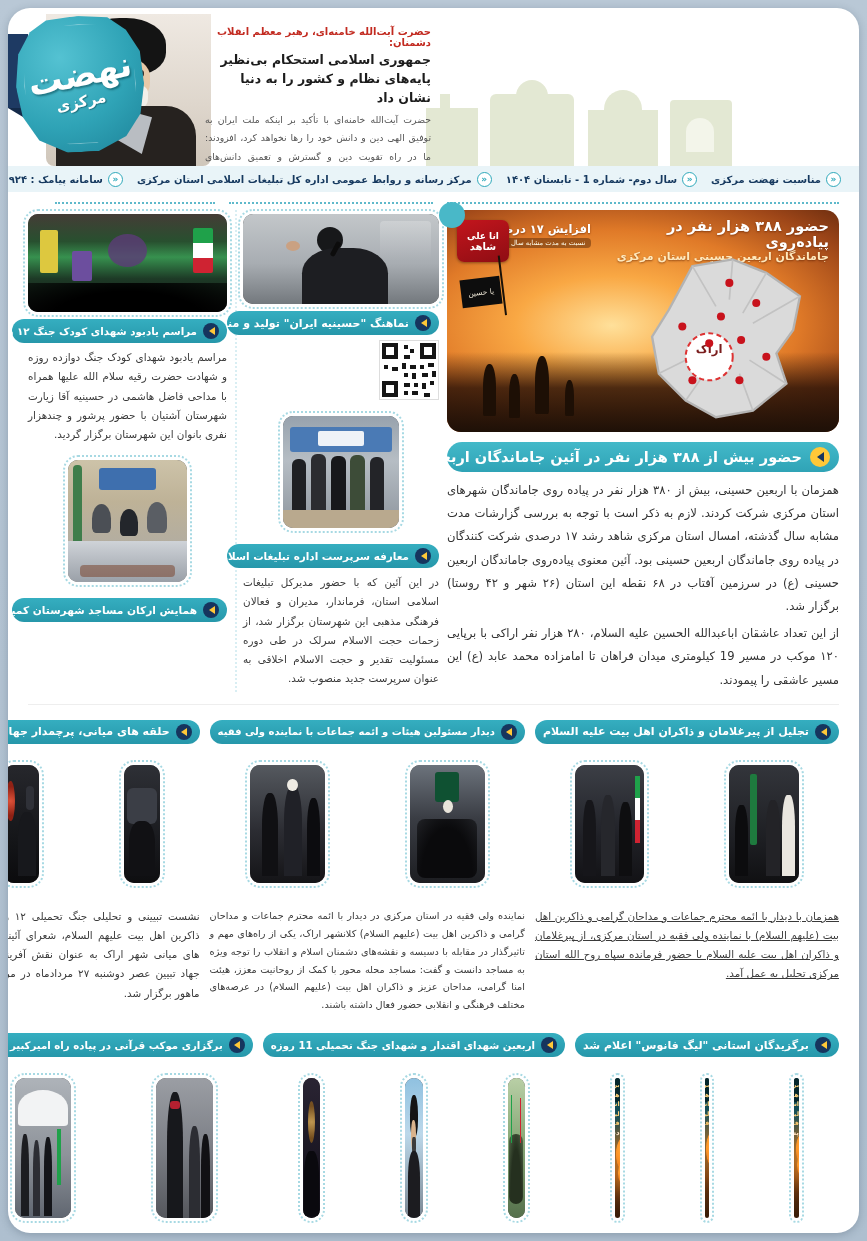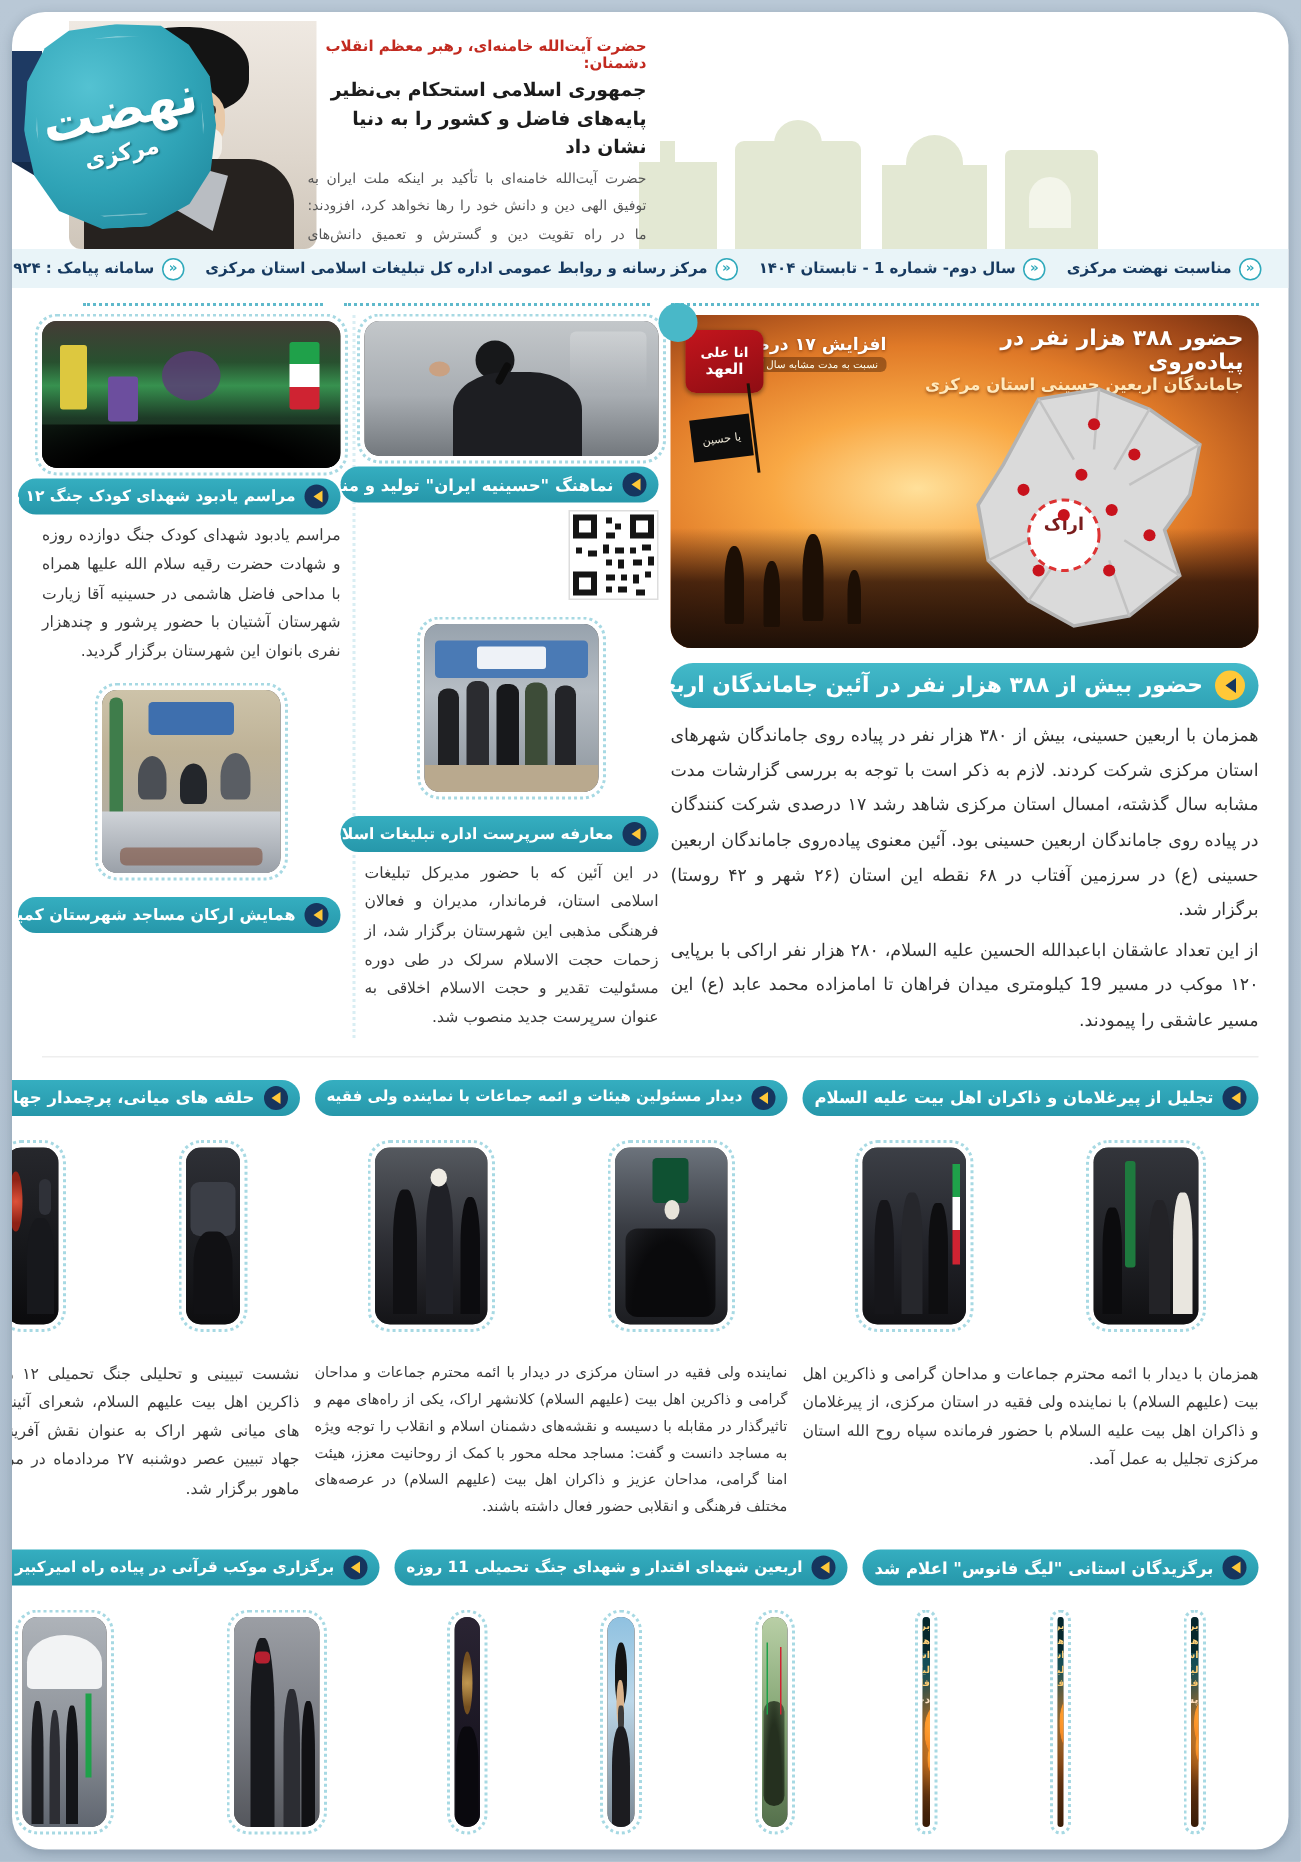--- a/index.html
+++ b/index.html
@@ -104,21 +104,21 @@
       <div class="lph" style="inset:0;background:linear-gradient(180deg,#efe9e2 0%,#ded6cc 60%,#cfc6ba 100%);border-radius:0 0 8px 8px;"></div>
       <div class="lph" style="left:34px;top:4px;width:86px;height:58px;background:#141414;border-radius:46% 46% 40% 40%;"></div>
       <div class="lph" style="left:52px;top:44px;width:52px;height:44px;background:#e8c9a8;border-radius:42%;"></div>
       <div class="lph" style="left:54px;top:70px;width:48px;height:30px;background:#f2efe9;border-radius:30% 30% 55% 55%;"></div>
       <div class="lph" style="left:10px;top:92px;width:140px;height:60px;background:#26221f;border-radius:38px 30px 0 0;"></div>
       <div class="lph" style="left:58px;top:56px;width:40px;height:7px;background:#3a342e;border-radius:3px;"></div>
     </div>
 
     <div class="quote">
       <div class="q-kicker">حضرت آیت‌الله خامنه‌ای، رهبر معظم انقلاب دشمنان:</div>
-      <div class="q-title">جمهوری اسلامی استحکام بی‌نظیر پایه‌های فاضل و کشور را به دنیا نشان داد</div>
+      <div class="q-title">جمهوری اسلامی استحکام بی‌نظیر پایه‌های نظام و کشور را به دنیا نشان داد</div>
       <div class="q-body">حضرت آیت‌الله خامنه‌ای با تأکید بر اینکه ملت ایران به توفیق الهی دین و دانش خود را رها نخواهد کرد، افزودند: ما در راه تقویت دین و گسترش و تعمیق دانش‌های گوناگون خود قدم‌های بلندی برخواهیم داشت و به کوری دشمن خواهیم توانست ایران را به اوج ترقی و افتخار برسانیم.</div>
     </div>
 
     <div class="ribbon"></div>
     <div class="badge-shadow"></div>
     <div class="badge">
       <div class="shine"></div>
       <div class="logo1">نهضت</div>
       <div class="logo2">مرکزی</div>
     </div>
@@ -161,21 +161,21 @@
             <div class="ig-title">
               <div class="ig-t1">حضور ۳۸۸ هزار نفر در پیاده‌روی</div>
               <div class="ig-t2">جاماندگان اربعین حسینی استان مرکزی</div>
             </div>
             <div class="ig-inc">
               <div class="a">افزایش ۱۷ درصدی</div>
               <div class="b">نسبت به مدت مشابه سال گذشته</div>
             </div>
             <div class="ig-badge">
               <span class="l1">انا علی</span>
-              <span class="l2">العهد</span>
+              <span class="l2">شاهد</span>
             </div>
             <div class="ig-flag">
                   <span>یا حسین</span>
                 </div>
             <div class="walker" style="left:36px;bottom:16px;width:13px;height:52px;"></div>
             <div class="walker" style="left:62px;bottom:14px;width:11px;height:44px;"></div>
             <div class="walker" style="left:88px;bottom:18px;width:14px;height:58px;"></div>
             <div class="walker" style="left:118px;bottom:16px;width:9px;height:36px;"></div>
             <div class="ig-map">
               <svg viewBox="0 0 100 100" width="100%" height="100%">
@@ -339,21 +339,21 @@
             <div class="ly" style="left:76%;top:26%;width:18%;height:68%;background:#e9e6df;border-radius:40% 40% 0 0;"></div>
           </figure>
           <figure class="ph" style="height:118px;">
             <div class="ly" style="inset:0;background:linear-gradient(180deg,#3c3f46 0%,#202127 60%,#121215 100%);"></div>
             <div class="ly" style="right:6%;top:10%;width:8%;height:56%;background:linear-gradient(180deg,#1fa14a 33%,#fff 33%,#fff 66%,#cf2332 66%);"></div>
             <div class="ly" style="left:12%;top:30%;width:18%;height:64%;background:#16161a;border-radius:40% 40% 0 0;"></div>
             <div class="ly" style="left:38%;top:26%;width:20%;height:68%;background:#26272c;border-radius:40% 40% 0 0;"></div>
             <div class="ly" style="left:64%;top:32%;width:18%;height:62%;background:#0e0e10;border-radius:40% 40% 0 0;"></div>
           </figure>
         </div>
-        <p class="body-txt" style="margin:8px 0 16px;">همزمان با دیدار با ائمه محترم جماعات و مداحان گرامی و ذاکرین اهل بیت (علیهم السلام) با نماینده ولی فقیه در استان مرکزی، از پیرغلامان و ذاکران اهل بیت علیه السلام با حضور فرمانده سپاه روح الله استان مرکزی تجلیل به عمل آمد.</p>
+        <p class="body-txt" style="margin:8px 0 16px;text-decoration:underline;">همزمان با دیدار با ائمه محترم جماعات و مداحان گرامی و ذاکرین اهل بیت (علیهم السلام) با نماینده ولی فقیه در استان مرکزی، از پیرغلامان و ذاکران اهل بیت علیه السلام با حضور فرمانده سپاه روح الله استان مرکزی تجلیل به عمل آمد.</p>
       </article>
 
       <article>
         <div class="pill">
               <span class="pic">
                 <i></i>
               </span>
               <span class="txt-b" style="font-size:10px;">دیدار مسئولین هیئات و ائمه جماعات با نماینده ولی فقیه</span>
             </div>
         <div class="duo">

